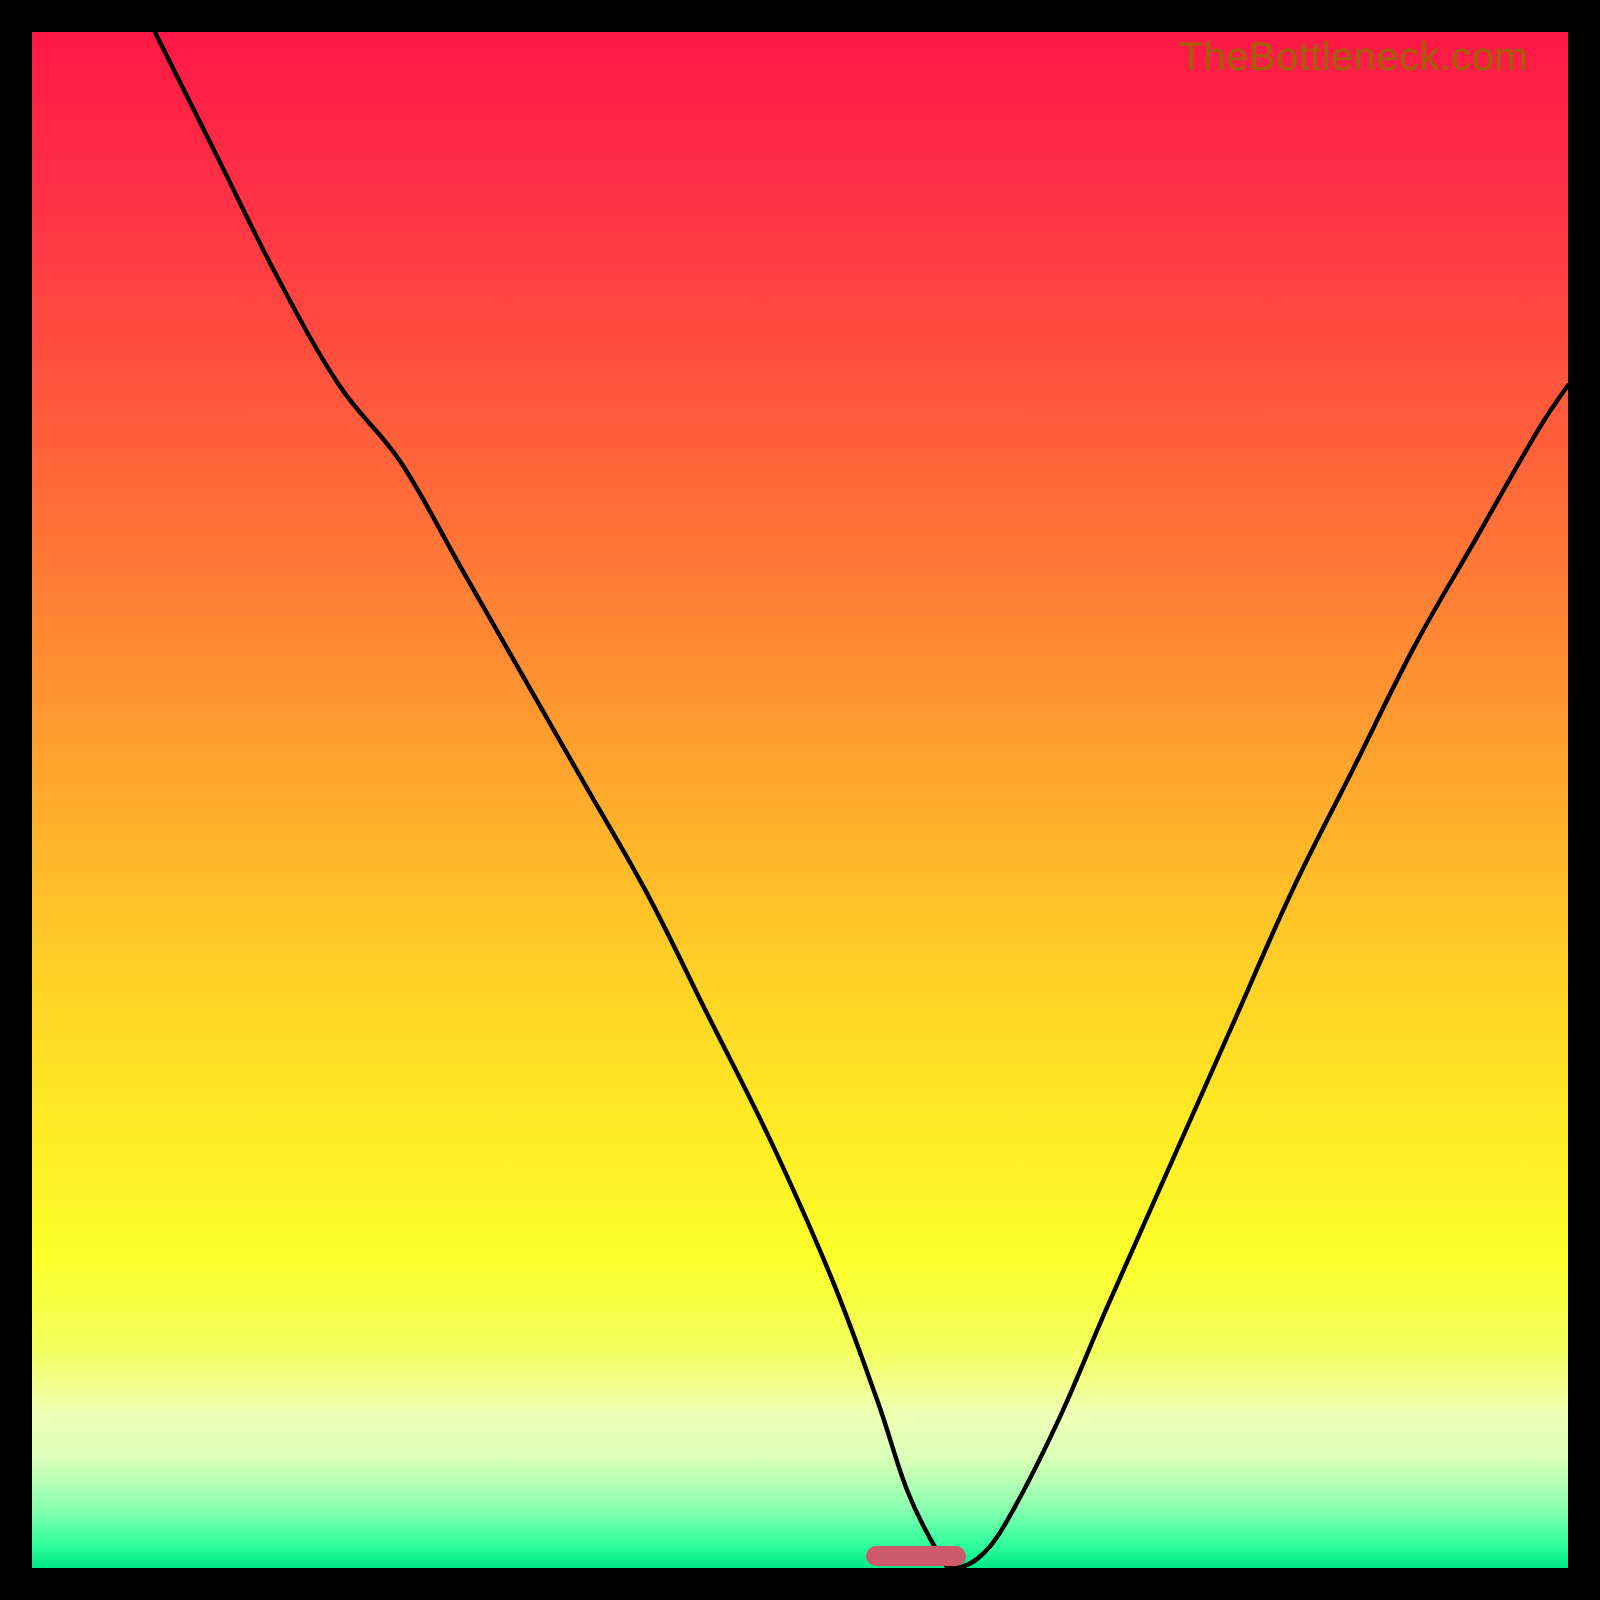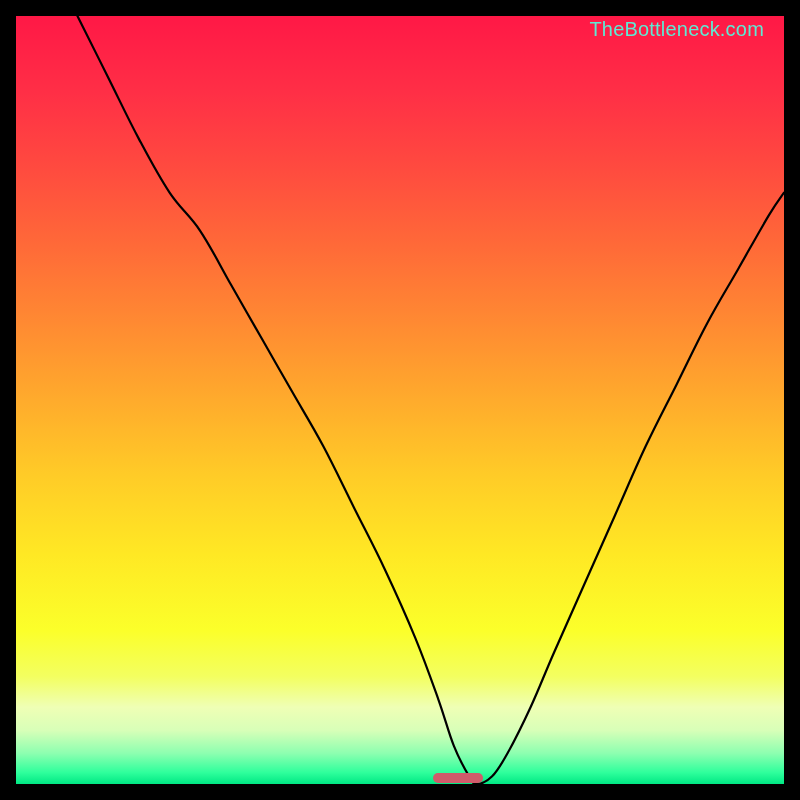--- a/index.html
+++ b/index.html
@@ -29,21 +29,21 @@
     position: absolute;
     left: 0;
     top: 0;
     width: 100%;
     height: 100%;
   }
   .watermark {
     position: absolute;
     top: 2px;
     right: 20px;
-    color: #5eead4;
+    color: #a16207;
     font-size: 20px;
     font-family: Arial, Helvetica, sans-serif;
     letter-spacing: 0.2px;
     user-select: none;
   }
   svg.curve {
     position: absolute;
     left: 0;
     top: 0;
     width: 100%;

